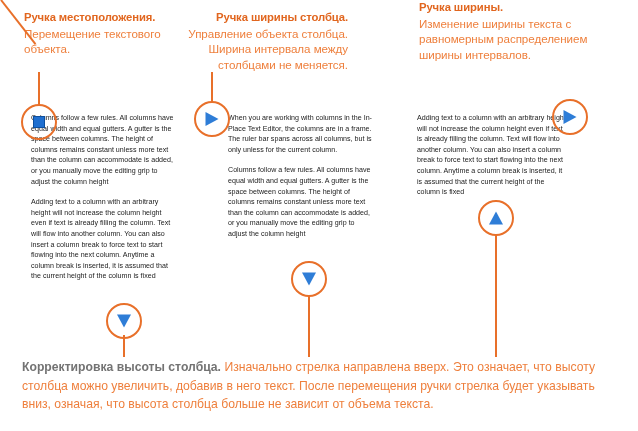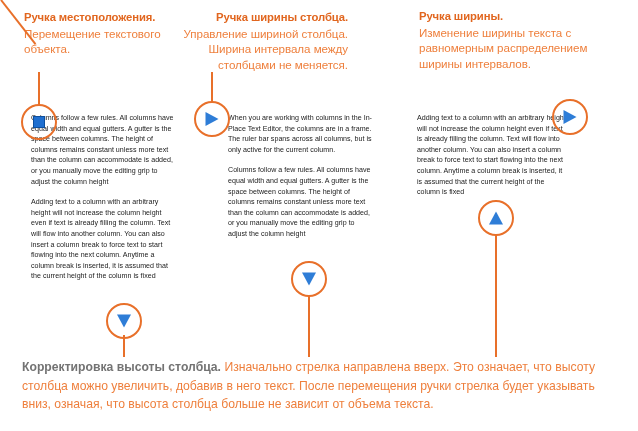--- a/index.html
+++ b/index.html
@@ -37,21 +37,21 @@
     letter-spacing: -0.1px;
   }
   .callout .body {
     display: block;
     color: #EE7F3C;
     letter-spacing: -0.05px;
   }
 
   #callout-1 { left: 24px;  top: 10px; width: 155px; }
   #callout-2 { left: 178px; top: 10px; width: 170px; text-align: right; }
-  #callout-3 { left: 419px; top: 9px; width: 200px; }
+  #callout-3 { left: 419px; top: 0; width: 200px; }
 
   
   .leader {
     position: absolute;
     background: #E8702A;
   }
   .leader-v { width: 2px; }
 
   #leader-1 { left: 38px;  top: 72px;  height: 33px; }
   #leader-2 { left: 211px; top: 72px;  height: 30px; }
@@ -150,42 +150,42 @@
 
 <div id="stage">
 
   <div class="callout" id="callout-1">
     <span class="ttl">Ручка местоположения.</span>
     <span class="body">Перемещение текстового объекта.</span>
   </div>
 
   <div class="callout" id="callout-2">
     <span class="ttl">Ручка ширины столбца.</span>
-    <span class="body">Управление шириной столбца. Ширина интервала между столбцами не меняется.</span>
+    <span class="body">Управление объекта столбца. Ширина интервала между столбцами не меняется.</span>
   </div>
 
   <div class="callout" id="callout-3">
     <span class="ttl">Ручка ширины.</span>
     <span class="body">Изменение ширины текста с равномерным распределением ширины интервалов.</span>
   </div>
 
   <div class="leader leader-v" id="leader-1"></div>
   <div class="leader leader-v" id="leader-2"></div>
   <div id="leader-3"></div>
   <div class="leader leader-v" id="leader-4"></div>
   <div class="leader leader-v" id="leader-5"></div>
   <div class="leader leader-v" id="leader-6"></div>
 
   <div class="textcol" id="col-1">
     <p>Columns follow a few rules. All columns have equal width and equal gutters. A gutter is the space between columns. The height of columns remains constant unless more text than the column can accommodate is added, or you manually move the editing grip to adjust the column height</p>
     <p>Adding text to a column with an arbitrary height will not increase the column height even if text is already filling the column. Text will flow into another column. You can also insert a column break to force text to start flowing into the next column. Anytime a column break is inserted, it is assumed that the current height of the column is fixed</p>
   </div>
 
   <div class="textcol" id="col-2">
-    <p>When you are working with columns in the In-Place Text Editor, the columns are in a frame. The ruler bar spans across all columns, but is only active for the current column.</p>
+    <p>When you are working with columns in the In-Place Text Editor, the columns are in a frame. The ruler bar spans across all columns, but is only unless for the current column.</p>
     <p>Columns follow a few rules. All columns have equal width and equal gutters. A gutter is the space between columns. The height of columns remains constant unless more text than the column can accommodate is added, or you manually move the editing grip to adjust the column height</p>
   </div>
 
   <div class="textcol" id="col-3">
     <p>Adding text to a column with an arbitrary height will not increase the column height even if text is already filling the column. Text will flow into another column. You can also insert a column break to force text to start flowing into the next column. Anytime a column break is inserted, it is assumed that the current height of the column is fixed</p>
   </div>
 
   <div class="handle" id="handle-move">
     <span class="glyph sq"></span>
   </div>

